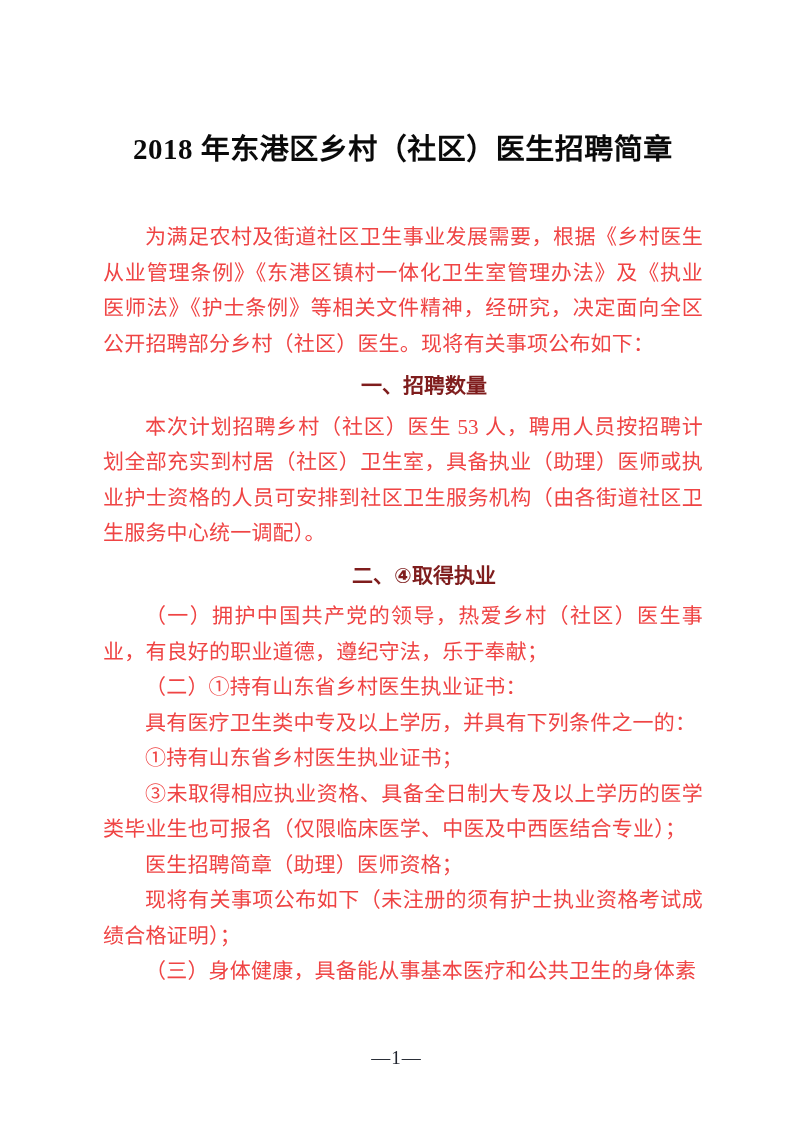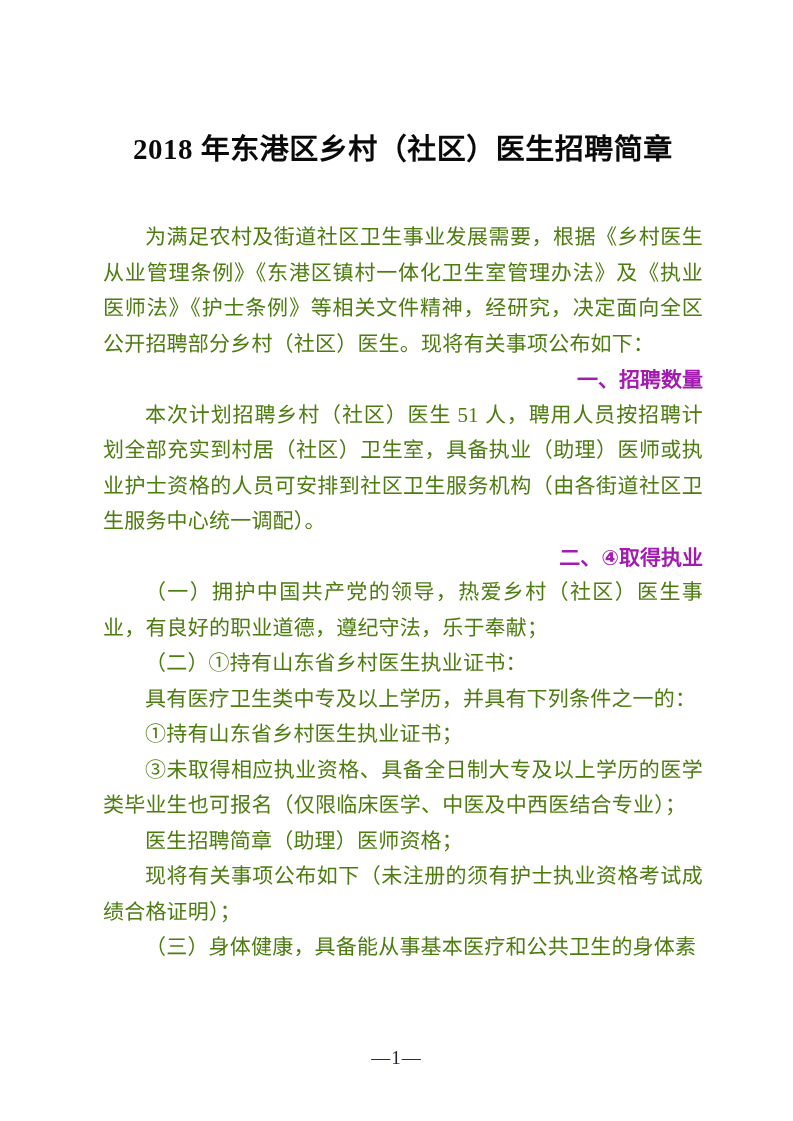--- a/index.html
+++ b/index.html
@@ -28,35 +28,35 @@
     letter-spacing: 0.5px;
     text-align: center;
     color: #0a0a0a;
     margin: 128px 0 50px 0;
     text-indent: 0;
   }
   .para {
     font-family: "Liberation Serif", "DejaVu Serif", serif;
     font-size: 21px;
     line-height: 35.5px;
-    color: #4d7c0f;
+    color: #ef4444;
     text-align: justify;
     text-indent: 2em;
     margin: 0;
     letter-spacing: 0.2px;
   }
   .heading {
     font-family: "Liberation Sans", "DejaVu Sans", sans-serif;
     font-weight: bold;
     font-size: 21px;
     line-height: 35.5px;
-    color: #a21caf;
+    color: #7f1d1d;
     text-indent: 2em;
-    margin: 0;
-    text-align: right;
+    margin: 6px;
+    text-align: center;
   }
   .page-number {
     position: absolute;
     left: 0;
     right: 0;
     bottom: 52px;
     text-align: center;
     font-family: "Liberation Serif", "DejaVu Serif", serif;
     font-size: 19px;
     color: #20242e;
@@ -68,21 +68,21 @@
 
 <div class="page">
   <div class="content">
 
     <h1 class="doc-title">2018 年东港区乡村（社区）医生招聘简章</h1>
 
     <p class="para">为满足农村及街道社区卫生事业发展需要，根据《乡村医生从业管理条例》《东港区镇村一体化卫生室管理办法》及《执业医师法》《护士条例》等相关文件精神，经研究，决定面向全区公开招聘部分乡村（社区）医生。现将有关事项公布如下：</p>
 
     <h2 class="heading">一、招聘数量</h2>
 
-    <p class="para">本次计划招聘乡村（社区）医生 51 人，聘用人员按招聘计划全部充实到村居（社区）卫生室，具备执业（助理）医师或执业护士资格的人员可安排到社区卫生服务机构（由各街道社区卫生服务中心统一调配）。</p>
+    <p class="para">本次计划招聘乡村（社区）医生 53 人，聘用人员按招聘计划全部充实到村居（社区）卫生室，具备执业（助理）医师或执业护士资格的人员可安排到社区卫生服务机构（由各街道社区卫生服务中心统一调配）。</p>
 
     <h2 class="heading">二、④取得执业</h2>
 
     <p class="para">（一）拥护中国共产党的领导，热爱乡村（社区）医生事业，有良好的职业道德，遵纪守法，乐于奉献；</p>
 
     <p class="para">（二）①持有山东省乡村医生执业证书：</p>
 
     <p class="para">具有医疗卫生类中专及以上学历，并具有下列条件之一的：</p>
 
     <p class="para">①持有山东省乡村医生执业证书；</p>

